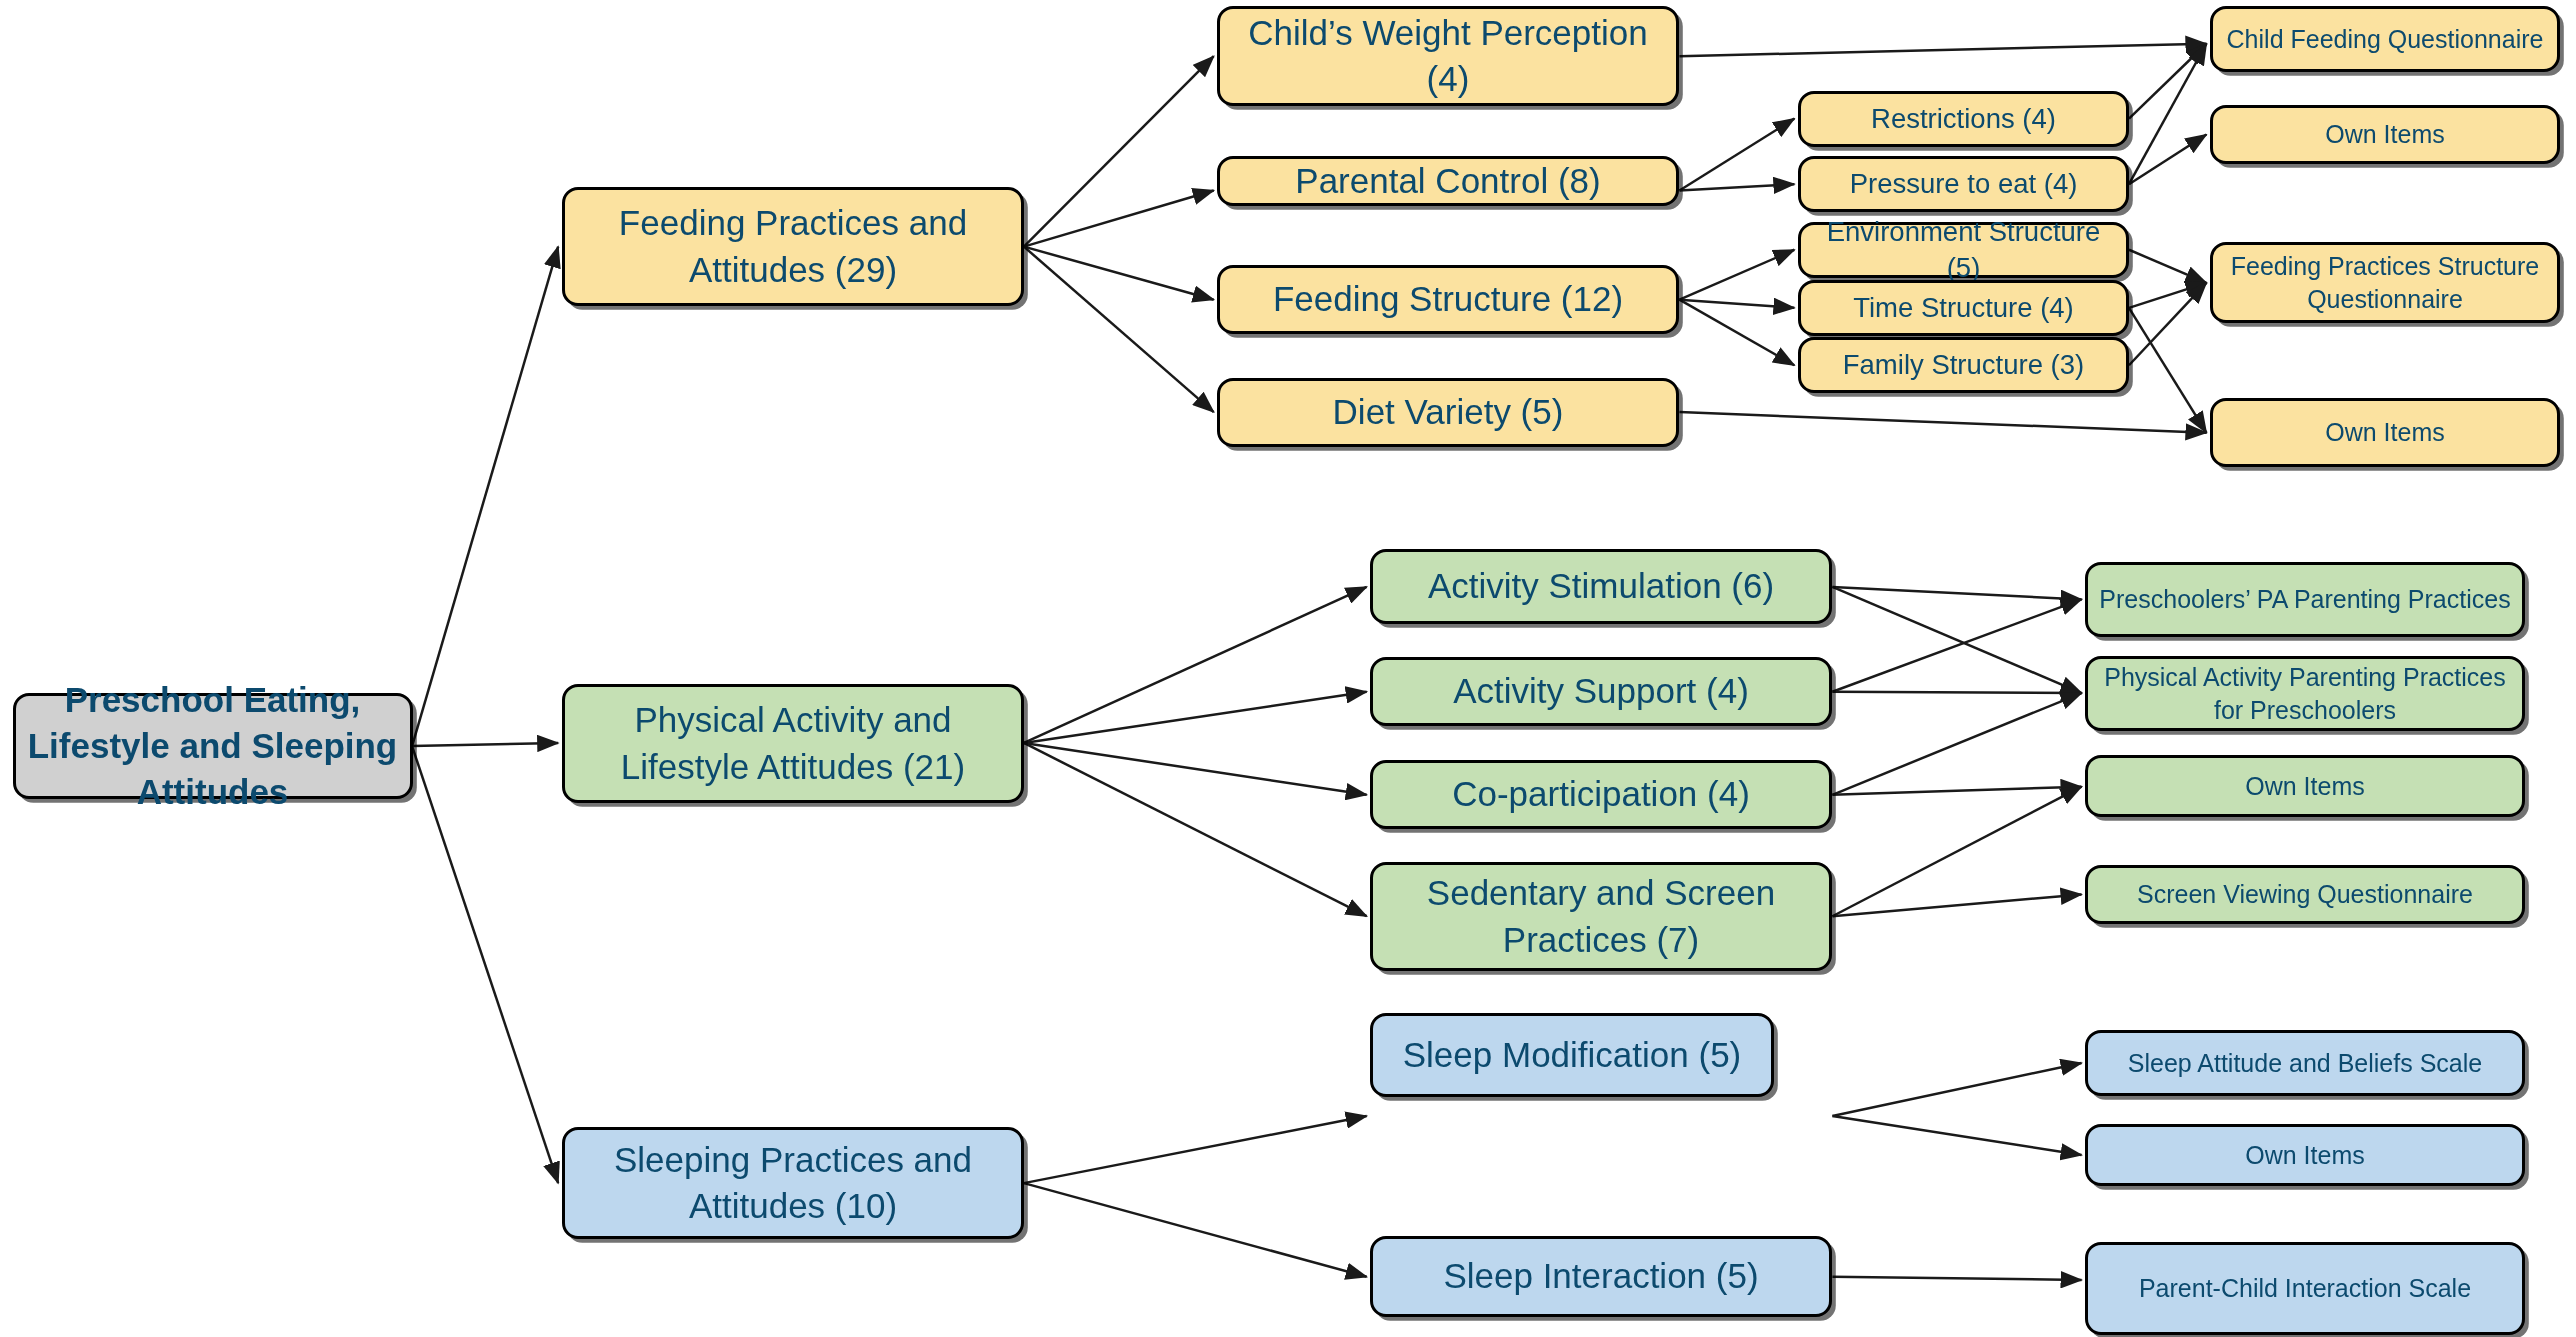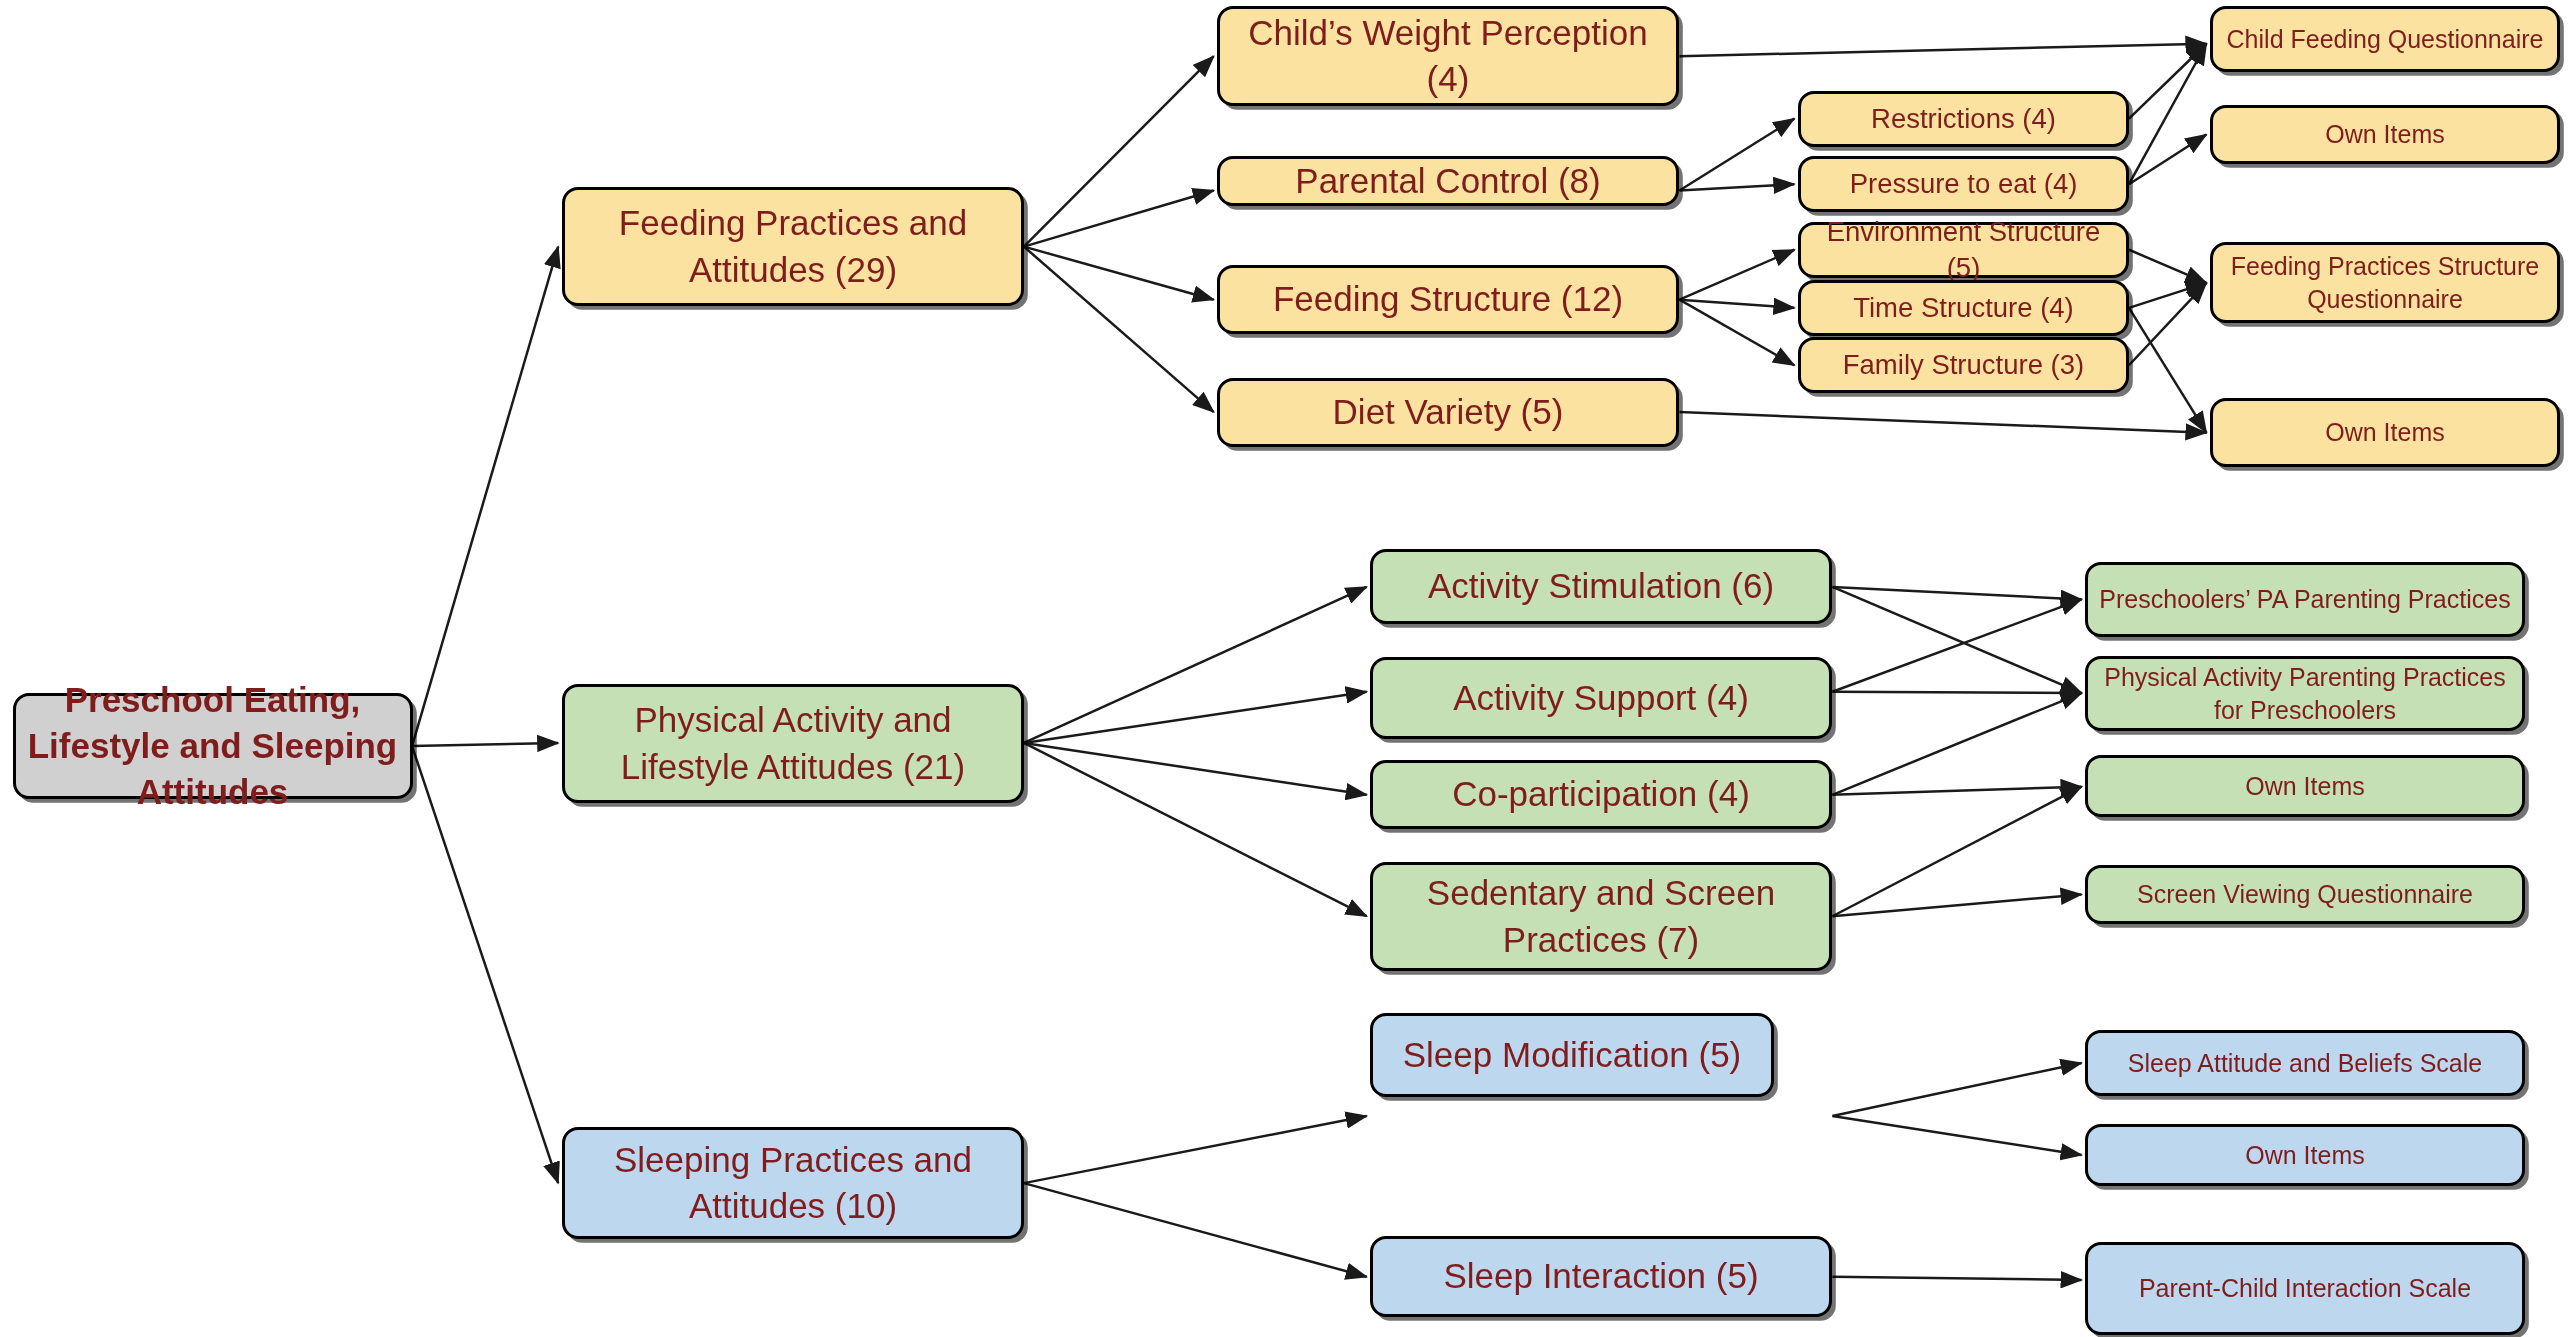--- a/index.html
+++ b/index.html
@@ -11,21 +11,21 @@
     overflow:hidden;
   }
   #edge-layer{position:absolute;left:0;top:0;width:2576px;height:1338px;}
   .node{
     position:absolute;
     box-sizing:border-box;
     border:3.1px solid #000000;
     border-radius:16px;
     display:flex;align-items:center;justify-content:center;
     text-align:center;
-    color:#7f1d1d;
+    color:#0c4a6e;
     line-height:1.32;
     padding:2.5px 10px;
     box-shadow:4.4px 4.4px 0 -0.6px rgba(0,0,0,0.55);
   }
   .n-root{background:#D0D0D0;font-weight:bold;}
   .n-yellow{background:#FBE2A0;}
   .n-green{background:#C5E0B4;}
   .n-blue{background:#BDD7EE;}
   .lvl0{font-size:35px;}
   .lvl1{font-size:35px;}
@@ -129,21 +129,21 @@
       </div>
       <div class="node n-yellow lvl4" style="left: 2210px; top: 398px; width: 350px; height: 69px;">
         <span>Own Items</span>
       </div>
       <div class="node n-green lvl1" style="left: 562px; top: 684px; width: 462px; height: 119px;">
         <span>Physical Activity and Lifestyle Attitudes (21)</span>
       </div>
       <div class="node n-green lvl2" style="left: 1370px; top: 549px; width: 462px; height: 75px;">
         <span>Activity Stimulation (6)</span>
       </div>
-      <div class="node n-green lvl2" style="left: 1370px; top: 657px; width: 462px; height: 82px;">
+      <div class="node n-green lvl2" style="left: 1370px; top: 657px; width: 462px; height: 69px;">
         <span>Activity Support (4)</span>
       </div>
       <div class="node n-green lvl2" style="left: 1370px; top: 760px; width: 462px; height: 69px;">
         <span>Co-participation (4)</span>
       </div>
       <div class="node n-green lvl2" style="left: 1370px; top: 862px; width: 462px; height: 109px;">
         <span>Sedentary and Screen Practices (7)</span>
       </div>
       <div class="node n-green lvl4" style="left: 2085px; top: 562px; width: 440px; height: 75px;">
         <span>Preschoolers’ PA Parenting Practices</span>

